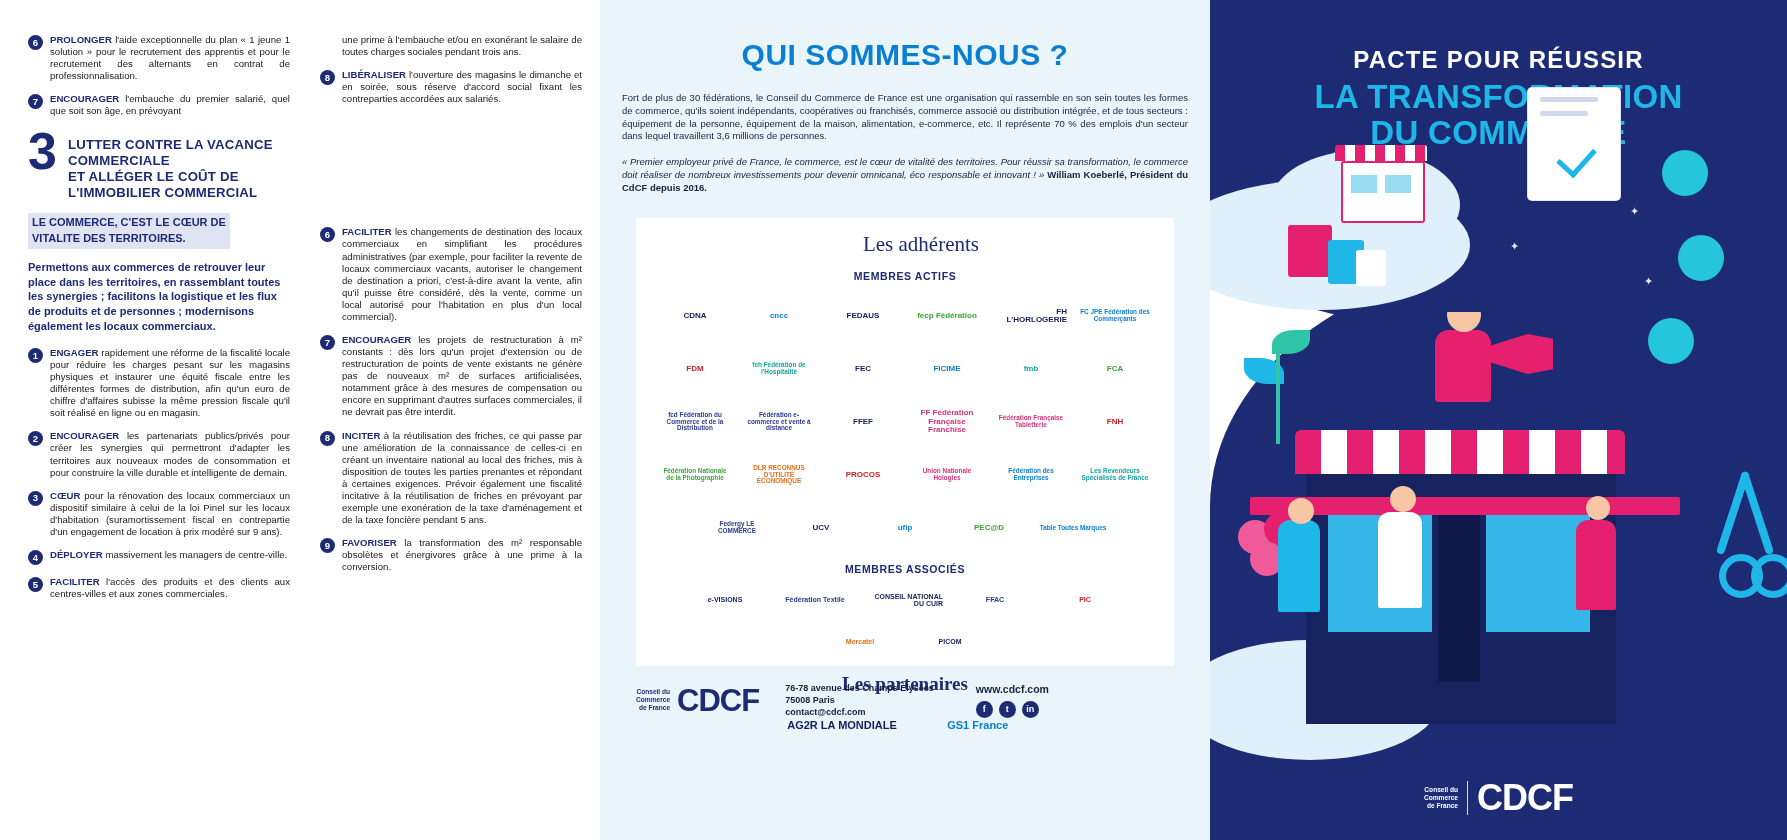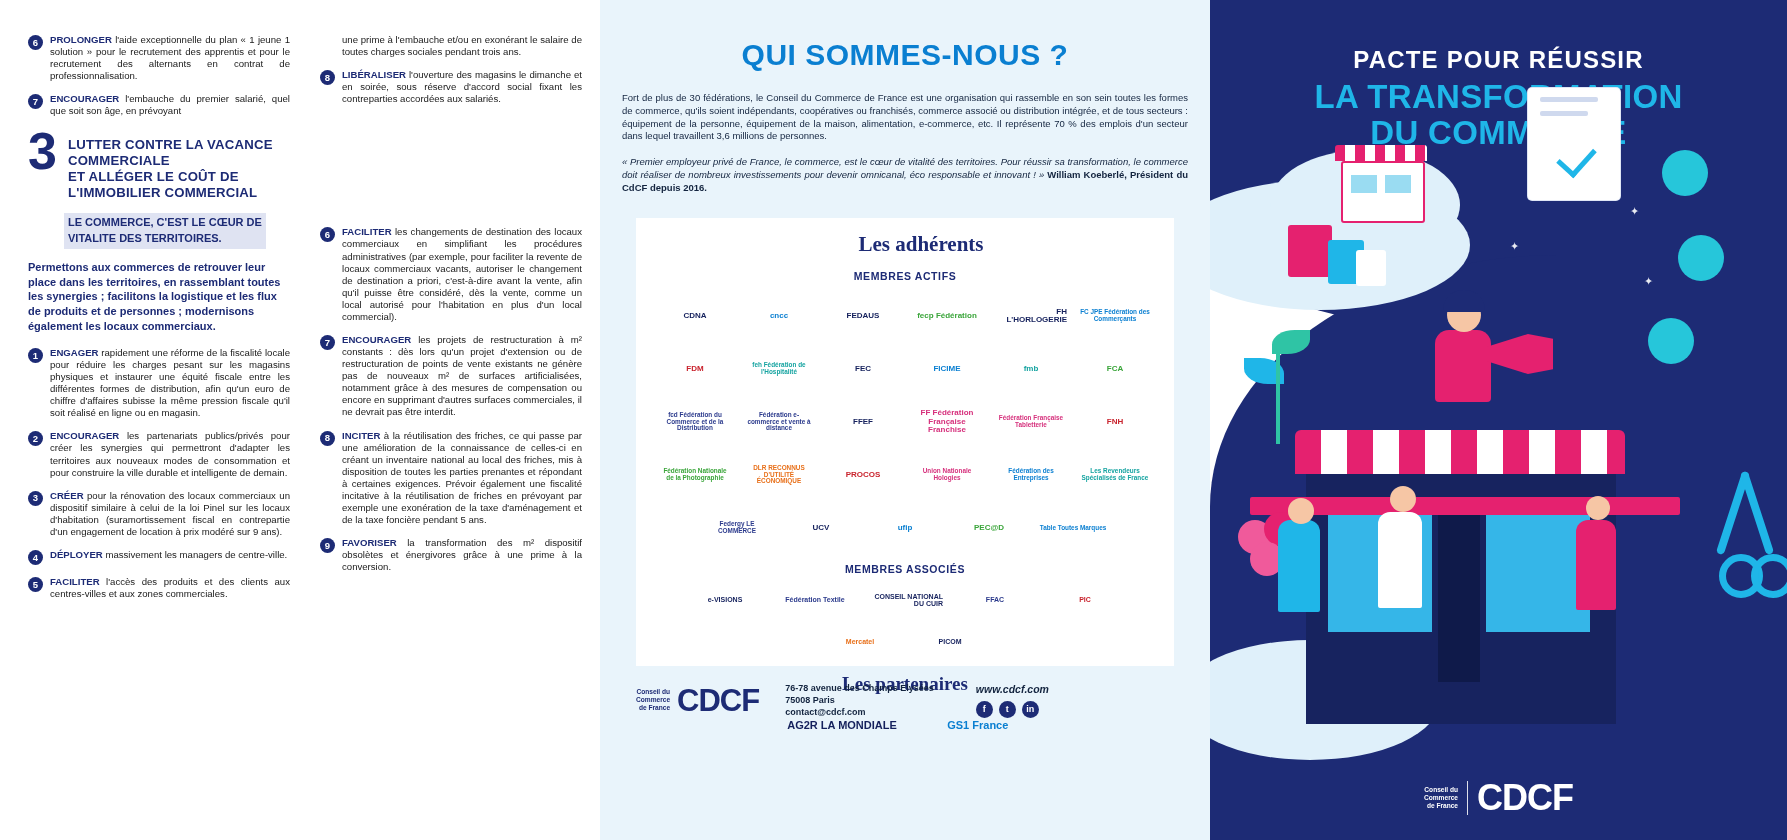--- a/index.html
+++ b/index.html
@@ -56,21 +56,21 @@
   }
   .mquote{
     font-size:9.5px;line-height:1.35;color:#13243f;text-align:justify;margin-top:13px;font-style:italic;
   }
   .mquote b{font-style:normal;font-weight:bold;}
 
   .whitebox{
     position:absolute;left:36px;top:218px;width:538px;height:448px;background:#fff;
   }
   .bx-title{
-    text-align:center;color:#1d2b75;font-weight:bold;font-size:21px;
+    text-align:center;color:#1d2b75;font-weight:normal;font-size:21px;
     font-family:"Liberation Serif",serif;margin-top:14px;padding-left:32px;
   }
   .bx-sub{
     text-align:center;color:#1d2b75;font-weight:bold;font-size:10.5px;
     letter-spacing:0.6px;margin-top:13px;
   }
   .logos{display:flex;flex-wrap:wrap;justify-content:center;gap:9px 10px;margin:12px 22px 0 22px;}
   .logo{
     height:42px;width:72px;display:flex;align-items:center;justify-content:center;
     font-size:8px;font-weight:bold;text-align:center;line-height:1.05;
@@ -92,21 +92,21 @@
   }
   .partners{display:flex;justify-content:center;align-items:center;gap:34px;margin-top:10px;}
   .partners .logo{height:40px;width:auto;min-width:90px;font-size:11px;}
 
   
   .mfoot{position:absolute;left:36px;top:682px;width:540px;display:flex;align-items:center;gap:16px;}
   .cdcf-logo{display:flex;align-items:center;gap:7px;}
   .cdcf-small{font-size:6.6px;color:#1d2b75;line-height:1.25;text-align:right;font-weight:bold;}
   .cdcf-big{font-size:31px;font-weight:bold;color:#1d2b75;letter-spacing:-1px;line-height:1;}
   .maddr{font-size:9px;color:#13243f;line-height:1.35;font-weight:bold;margin-left:10px;}
-  .mweb{font-size:10.5px;color:#13243f;font-weight:bold;margin-left:26px;font-style:italic;}
+  .mweb{font-size:10.5px;color:#13243f;font-weight:bold;margin-left:26px;}
   .socials{display:flex;gap:6px;margin-top:6px;}
   .soc{width:17px;height:17px;border-radius:50%;background:#1d2b75;color:#fff;font-size:9px;
        display:flex;align-items:center;justify-content:center;font-weight:bold;}
 
   
   .right{position:absolute;left:1210px;top:0;width:577px;height:840px;background:#ffffff;overflow:hidden;}
   .navy-blob{
     position:absolute;left:-130px;top:-230px;width:860px;height:560px;background:#1d2b75;
     border-radius:0 0 55% 45%/0 0 42% 46%;
   }
@@ -155,35 +155,35 @@
         <div class="num">7</div>
         <div class="itxt"><b>ENCOURAGER</b><span> l'embauche du premier salarié, quel que soit son âge, en prévoyant</span></div>
       </div>
 
       <div class="sectionhead">
         <div class="bignum">3</div>
         <div class="sectiontitle" style="white-space:pre-line;">LUTTER CONTRE LA VACANCE COMMERCIALE
 ET ALLÉGER LE COÛT DE L'IMMOBILIER COMMERCIAL</div>
       </div>
 
-      <div class="highlight" style="white-space:pre-line;margin-left:36px;">LE COMMERCE, C'EST LE CŒUR DE
+      <div class="highlight" style="white-space:pre-line;">LE COMMERCE, C'EST LE CŒUR DE
 VITALITE DES TERRITOIRES.</div>
       <div class="lead">Permettons aux commerces de retrouver leur place dans les territoires, en rassemblant toutes les synergies ; facilitons la logistique et les flux de produits et de personnes ; modernisons également les locaux commerciaux.</div>
 
       <div class="item">
         <div class="num">1</div>
         <div class="itxt"><b>ENGAGER</b><span> rapidement une réforme de la fiscalité locale pour réduire les charges pesant sur les magasins physiques et instaurer une équité fiscale entre les différentes formes de distribution, afin qu'un euro de chiffre d'affaires subisse la même pression fiscale qu'il soit réalisé en ligne ou en magasin.</span></div>
       </div>
       <div class="item">
         <div class="num">2</div>
         <div class="itxt"><b>ENCOURAGER</b><span> les partenariats publics/privés pour créer les synergies qui permettront d'adapter les territoires aux nouveaux modes de consommation et pour construire la ville durable et intelligente de demain.</span></div>
       </div>
       <div class="item">
         <div class="num">3</div>
-        <div class="itxt"><b>CRÉER</b><span> pour la rénovation des locaux commerciaux un dispositif similaire à celui de la loi Pinel sur les locaux d'habitation (suramortissement fiscal en contrepartie d'un engagement de location à prix modéré sur 9 ans).</span></div>
+        <div class="itxt"><b>CŒUR</b><span> pour la rénovation des locaux commerciaux un dispositif similaire à celui de la loi Pinel sur les locaux d'habitation (suramortissement fiscal en contrepartie d'un engagement de location à prix modéré sur 9 ans).</span></div>
       </div>
       <div class="item">
         <div class="num">4</div>
         <div class="itxt"><b>DÉPLOYER</b><span> massivement les managers de centre-ville.</span></div>
       </div>
       <div class="item">
         <div class="num">5</div>
         <div class="itxt"><b>FACILITER</b><span> l'accès des produits et des clients aux centres-villes et aux zones commerciales.</span></div>
       </div>
     </div>
@@ -206,21 +206,21 @@
       <div class="item">
         <div class="num">7</div>
         <div class="itxt"><b>ENCOURAGER</b><span> les projets de restructuration à m² constants : dès lors qu'un projet d'extension ou de restructuration de points de vente existants ne génère pas de nouveaux m² de surfaces artificialisées, notamment grâce à des mesures de compensation ou encore en supprimant d'autres surfaces commerciales, il ne devrait pas être interdit.</span></div>
       </div>
       <div class="item">
         <div class="num">8</div>
         <div class="itxt"><b>INCITER</b><span> à la réutilisation des friches, ce qui passe par une amélioration de la connaissance de celles-ci en créant un inventaire national au local des friches, mis à disposition de toutes les parties prenantes et répondant à certaines exigences. Prévoir également une fiscalité incitative à la réutilisation de friches en prévoyant par exemple une exonération de la taxe d'aménagement et de la taxe foncière pendant 5 ans.</span></div>
       </div>
       <div class="item">
         <div class="num">9</div>
-        <div class="itxt"><b>FAVORISER</b><span> la transformation des m² dispositif obsolètes et énergivores grâce à une prime à la conversion.</span></div>
+        <div class="itxt"><b>FAVORISER</b><span> la transformation des m² responsable obsolètes et énergivores grâce à une prime à la conversion.</span></div>
       </div>
     </div>
   </div>
 
   <div class="mid">
     <div class="mid-inner">
       <div class="qui">QUI SOMMES-NOUS ?</div>
       <div class="mtext">Fort de plus de 30 fédérations, le Conseil du Commerce de France est une organisation qui rassemble en son sein toutes les formes de commerce, qu'ils soient indépendants, coopératives ou franchisés, commerce associé ou distribution intégrée, et de tous secteurs : équipement de la personne, équipement de la maison, alimentation, e-commerce, etc. Il représente 70 % des emplois d'un secteur dans lequel travaillent 3,6 millions de personnes.</div>
       <div class="mquote"><span>« Premier employeur privé de France, le commerce, est le cœur de vitalité des territoires. Pour réussir sa transformation, le commerce doit réaliser de nombreux investissements pour devenir omnicanal, éco responsable et innovant ! »</span><b> William Koeberlé, Président du CdCF depuis 2016.</b></div>
     </div>

